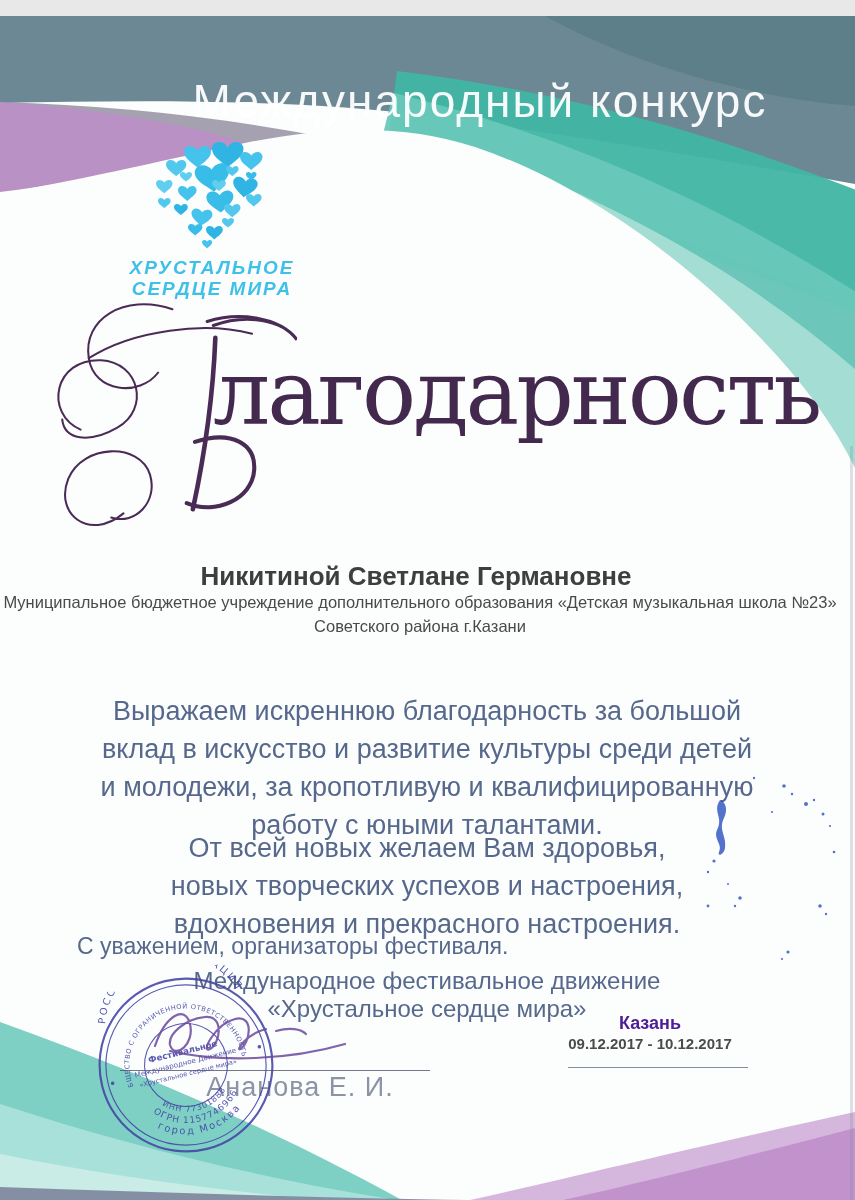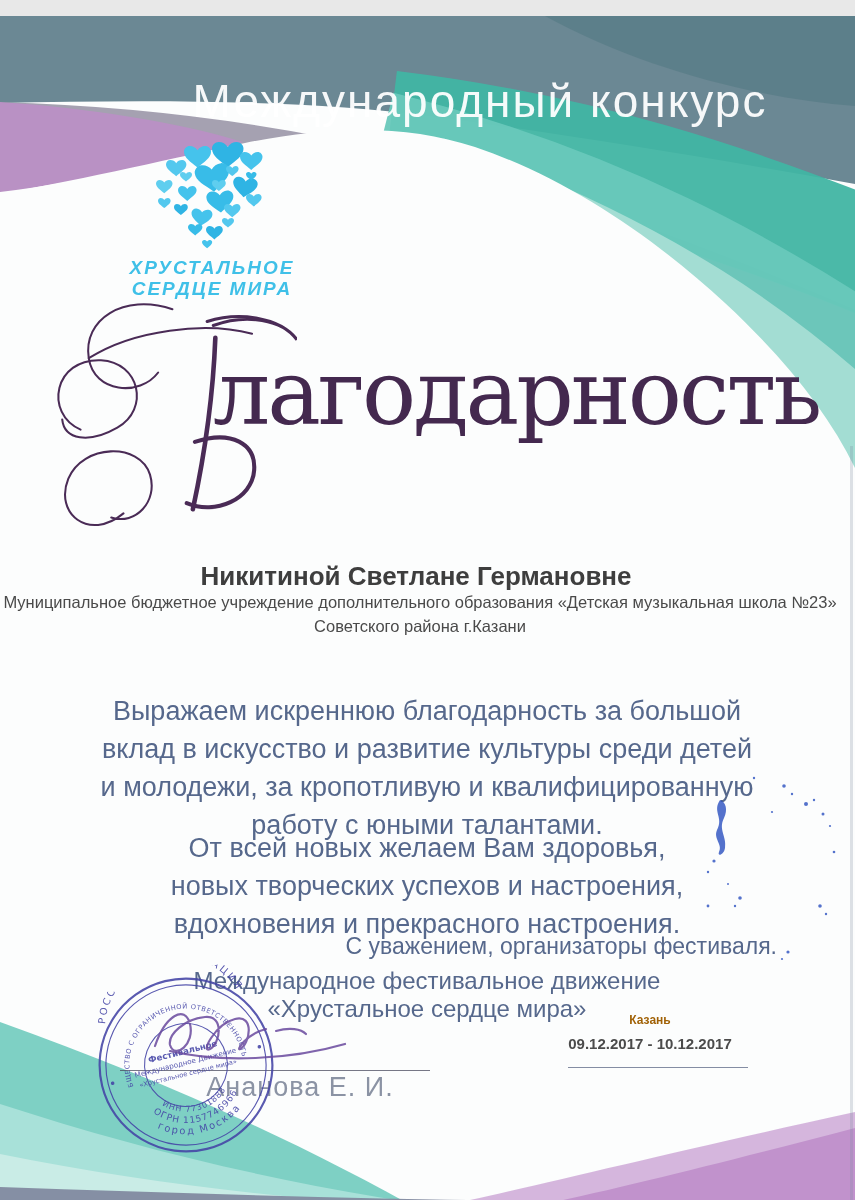--- a/index.html
+++ b/index.html
@@ -26,23 +26,23 @@
   }
   .recipient-name{
     top:545px;left:46px;width:740px;text-align:center;
     font-size:26px;font-weight:bold;color:#3e3e3e;
   }
   .inst{left:0;width:840px;text-align:center;color:#4a4a4a;font-size:16.5px;}
   .body-par{
     left:77px;width:700px;text-align:center;color:#56688c;
     font-size:27px;line-height:38px;
   }
-  .closing{top:917px;left:77px;width:700px;text-align:right;color:#56688c;font-size:23px;}
+  .closing{top:917px;left:77px;width:700px;text-align:left;color:#56688c;font-size:23px;}
   .orgline{left:77px;width:700px;text-align:center;color:#56688c;font-size:24px;}
-  .kazan-city{top:997px;left:560px;width:180px;text-align:center;font-size:12px;font-weight:bold;color:#a16207;}
+  .kazan-city{top:997px;left:560px;width:180px;text-align:center;font-size:18px;font-weight:bold;color:#4c1d95;}
   .kazan-dates{top:1019px;left:540px;width:220px;text-align:center;font-size:15px;font-weight:bold;color:#4b4b4b;}
   .sigline{height:1px;background:#5c6784;opacity:.75;}
   .sig-name{
     top:1056px;left:150px;width:300px;text-align:center;
     font-size:27px;color:#8b93a4;letter-spacing:1px;
   }
   .scan-edge{right:2px;top:430px;width:3px;height:770px;background:rgba(125,138,158,.25);}
 </style>
 </head>
 <body>

